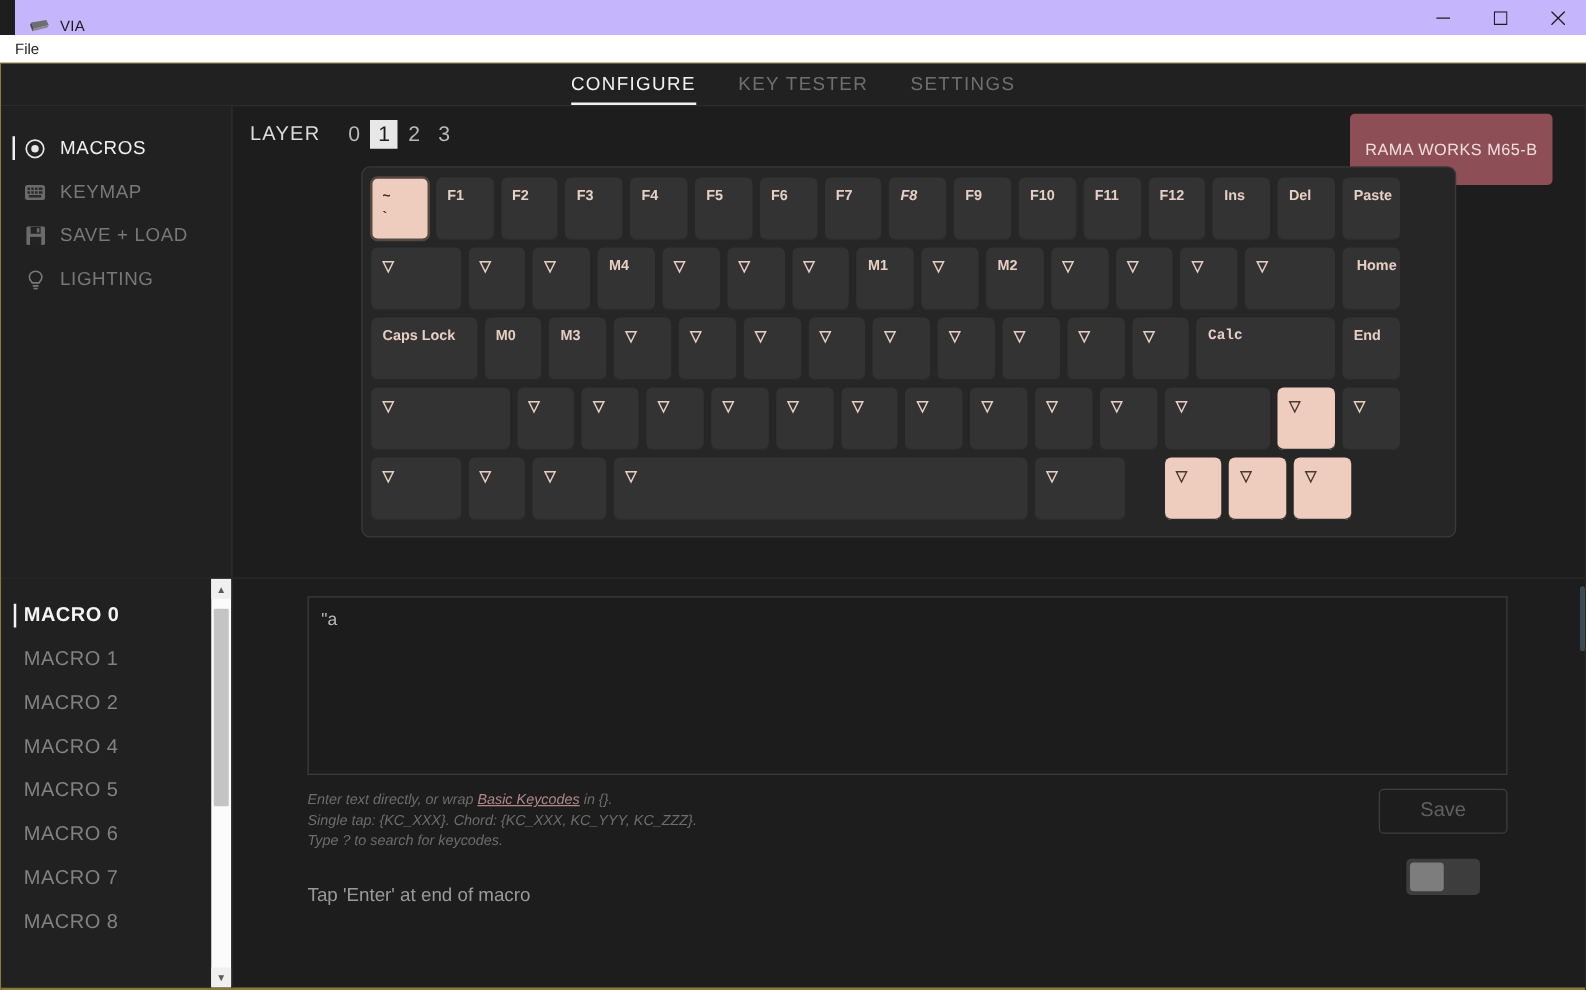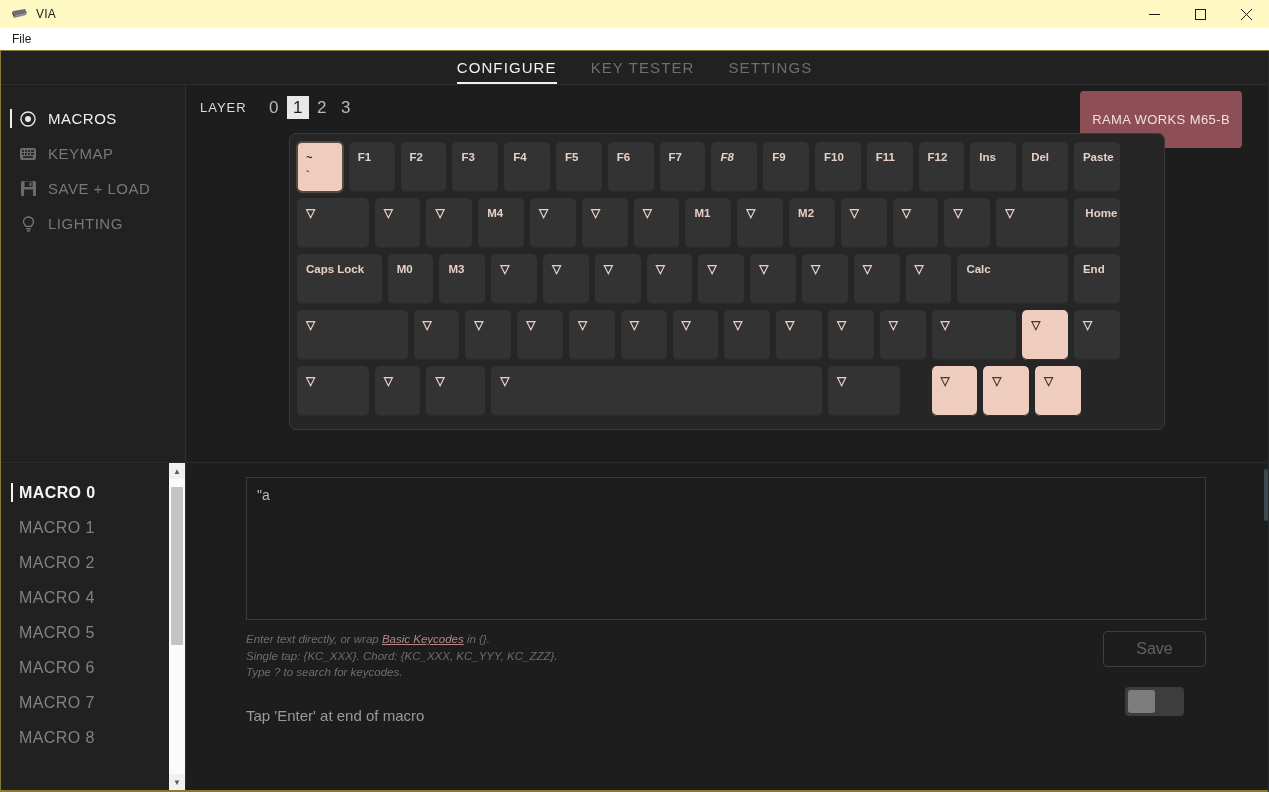--- a/index.html
+++ b/index.html
@@ -5,23 +5,24 @@
   * { box-sizing: border-box; margin: 0; padding: 0; }
   html, body {
     width: 1269px; height: 792px;
     background: #1e1e1e;
     font-family: "Liberation Sans", sans-serif;
     overflow: hidden;
   }
 
   
   .titlebar {
-    height: 28px; background: #fef9c3;
-    display: flex; align-items: center;
+    height: 28px; background: #c4b5fd;
+    display: flex; align-items: flex-end;
     position: relative;
+    margin-left: 12px;
   }
   .tb-icon {
     margin-left: 10px; width: 18px; height: 14px;
     display: flex; align-items: center; justify-content: center;
   }
   .tb-title {
     margin-left: 8px; font-size: 12px; color: #1b1b1b;
     letter-spacing: .2px;
   }
   .tb-controls { position: absolute; right: 0; top: 0; display: flex; height: 28px; }
@@ -81,21 +82,21 @@
   }
   .side-icon { width: 18px; margin-right: 11px; display: flex; align-items: center; justify-content: center; }
 
   .content { flex: 1; display: flex; flex-direction: column; min-width: 0; position: relative; }
 
   
   .layerbar {
     height: 45px; display: flex; align-items: center;
     padding-left: 14px; position: relative;
   }
-  .layer-label { font-size: 13px; color: #dcdcdc; letter-spacing: 1px; margin-right: 16px; }
+  .layer-label { font-size: 16px; color: #dcdcdc; letter-spacing: 1px; margin-right: 16px; }
   .layer-btn {
     width: 22px; height: 23px; display: flex; align-items: center; justify-content: center;
     font-size: 17px; color: #b9b9b9; margin-right: 2px;
   }
   .layer-btn.active { background: #e8e8e8; color: #1c1c1c; }
 
   .kb-badge {
     position: absolute; right: 26px; top: 6px;
     background: #8d4f55; color: #f1dede;
     font-size: 13px; padding: 21px 12px; border-radius: 4px;
@@ -438,21 +439,21 @@
               </div>
               <div class="key" style="width: 45.8px;">
                 <span class="tri">▽</span>
               </div>
               <div class="key" style="width: 45.8px;">
                 <span class="tri">▽</span>
               </div>
               <div class="key" style="width: 45.8px;">
                 <span class="tri">▽</span>
               </div>
-              <div class="key" style="width: 110.55px;">
+              <div class="key" style="width: 110.55px; font-family: Liberation Mono, monospace;">
                 <span>Calc</span>
               </div>
               <div class="key" style="width: 45.8px;">
                 <span>End</span>
               </div>
             </div>
             <div class="kb-row">
               <div class="key" style="width: 110.55px;">
                 <span class="tri">▽</span>
               </div>

